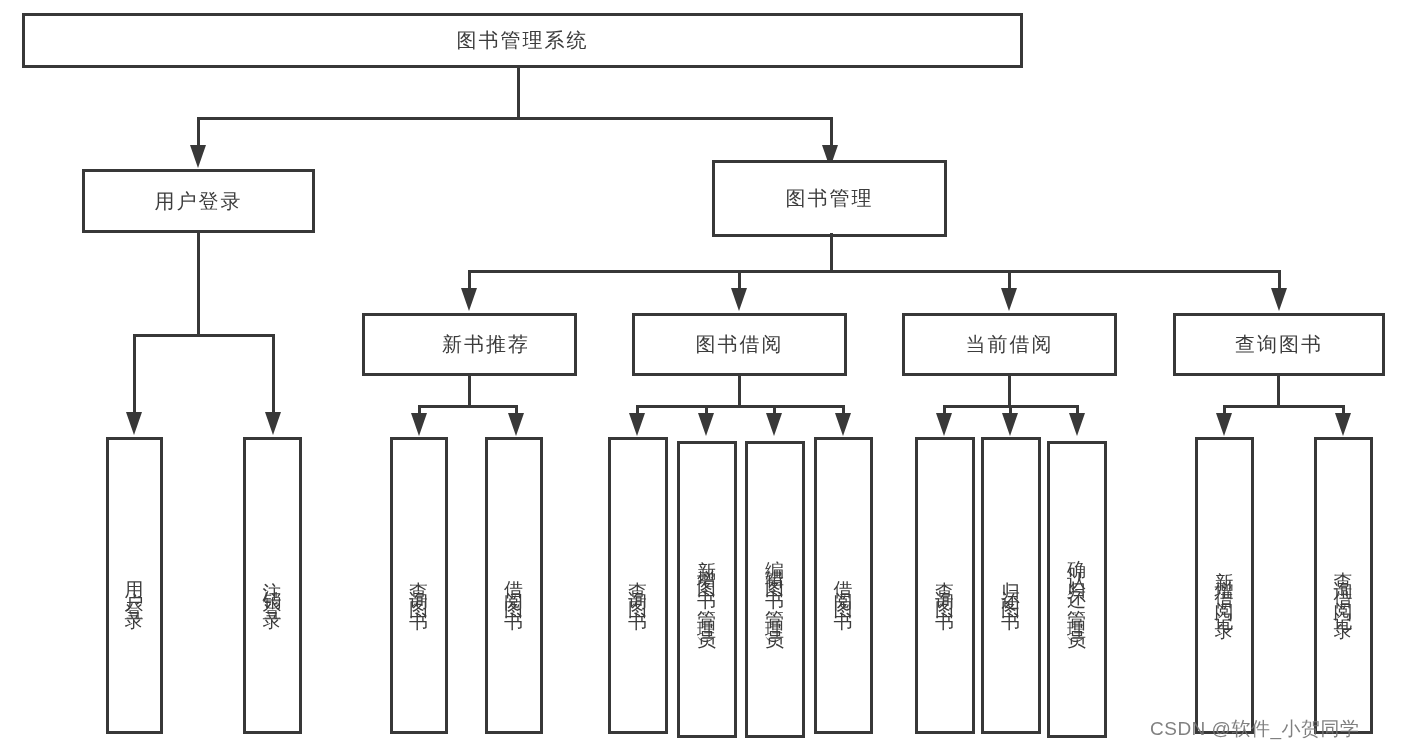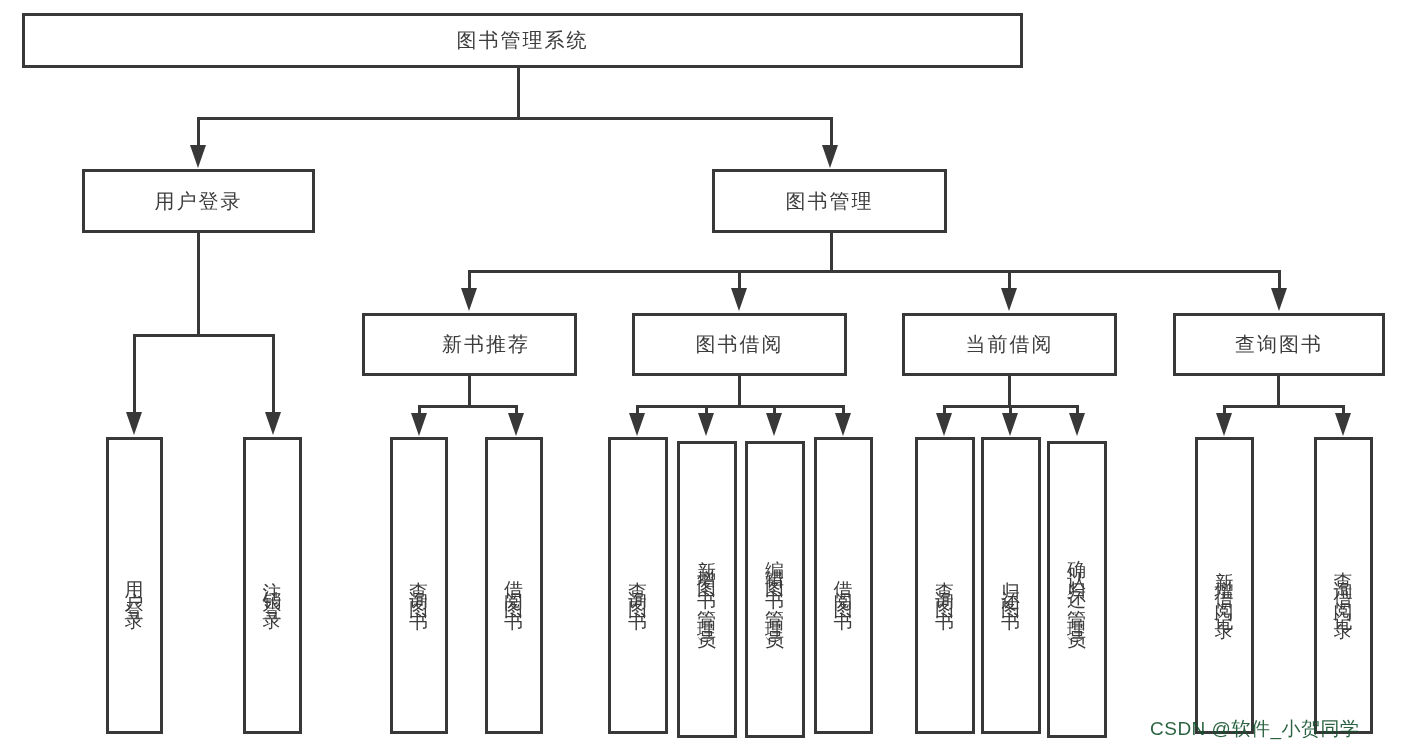--- a/index.html
+++ b/index.html
@@ -37,21 +37,21 @@
     width:0; height:0;
     border-left:8px solid transparent;
     border-right:8px solid transparent;
     border-top:23px solid #383838;
   }
   .watermark {
     position:absolute;
     left:1150px; top:716px;
     width:250px;
     font-size:19px;
-    color:#14532d;
+    color:#737373;
     opacity:0.9;
     z-index:5;
     white-space:nowrap;
     letter-spacing:0.5px;
   }
 </style>
 </head>
 <body>
 
 <div id="canvas">
@@ -61,21 +61,21 @@
   <div>
     <div class="line" style="left:517px;top:68px;width:3px;height:51px;"></div>
     <div class="line" style="left:197px;top:117px;width:636px;height:3px;"></div>
     <div class="line" style="left:197px;top:117px;width:3px;height:31px;"></div>
     <div class="arrow" style="left:190px;top:145px;"></div>
     <div class="line" style="left:830px;top:117px;width:3px;height:31px;"></div>
     <div class="arrow" style="left:822px;top:145px;"></div>
   </div>
 
   <div class="box hbox" style="left:82px;top:169px;width:233px;height:64px;">用户登录</div>
-  <div class="box hbox" style="left:712px;top:169px;width:235px;height:64px;">图书管理</div>
+  <div class="box hbox" style="left:712px;top:160px;width:235px;height:77px;">图书管理</div>
 
   <div>
     <div class="line" style="left:197px;top:233px;width:3px;height:103px;"></div>
     <div class="line" style="left:133px;top:334px;width:142px;height:3px;"></div>
     <div class="line" style="left:133px;top:334px;width:3px;height:81px;"></div>
     <div class="arrow" style="left:126px;top:412px;"></div>
     <div class="line" style="left:272px;top:334px;width:3px;height:81px;"></div>
     <div class="arrow" style="left:265px;top:412px;"></div>
   </div>
 

